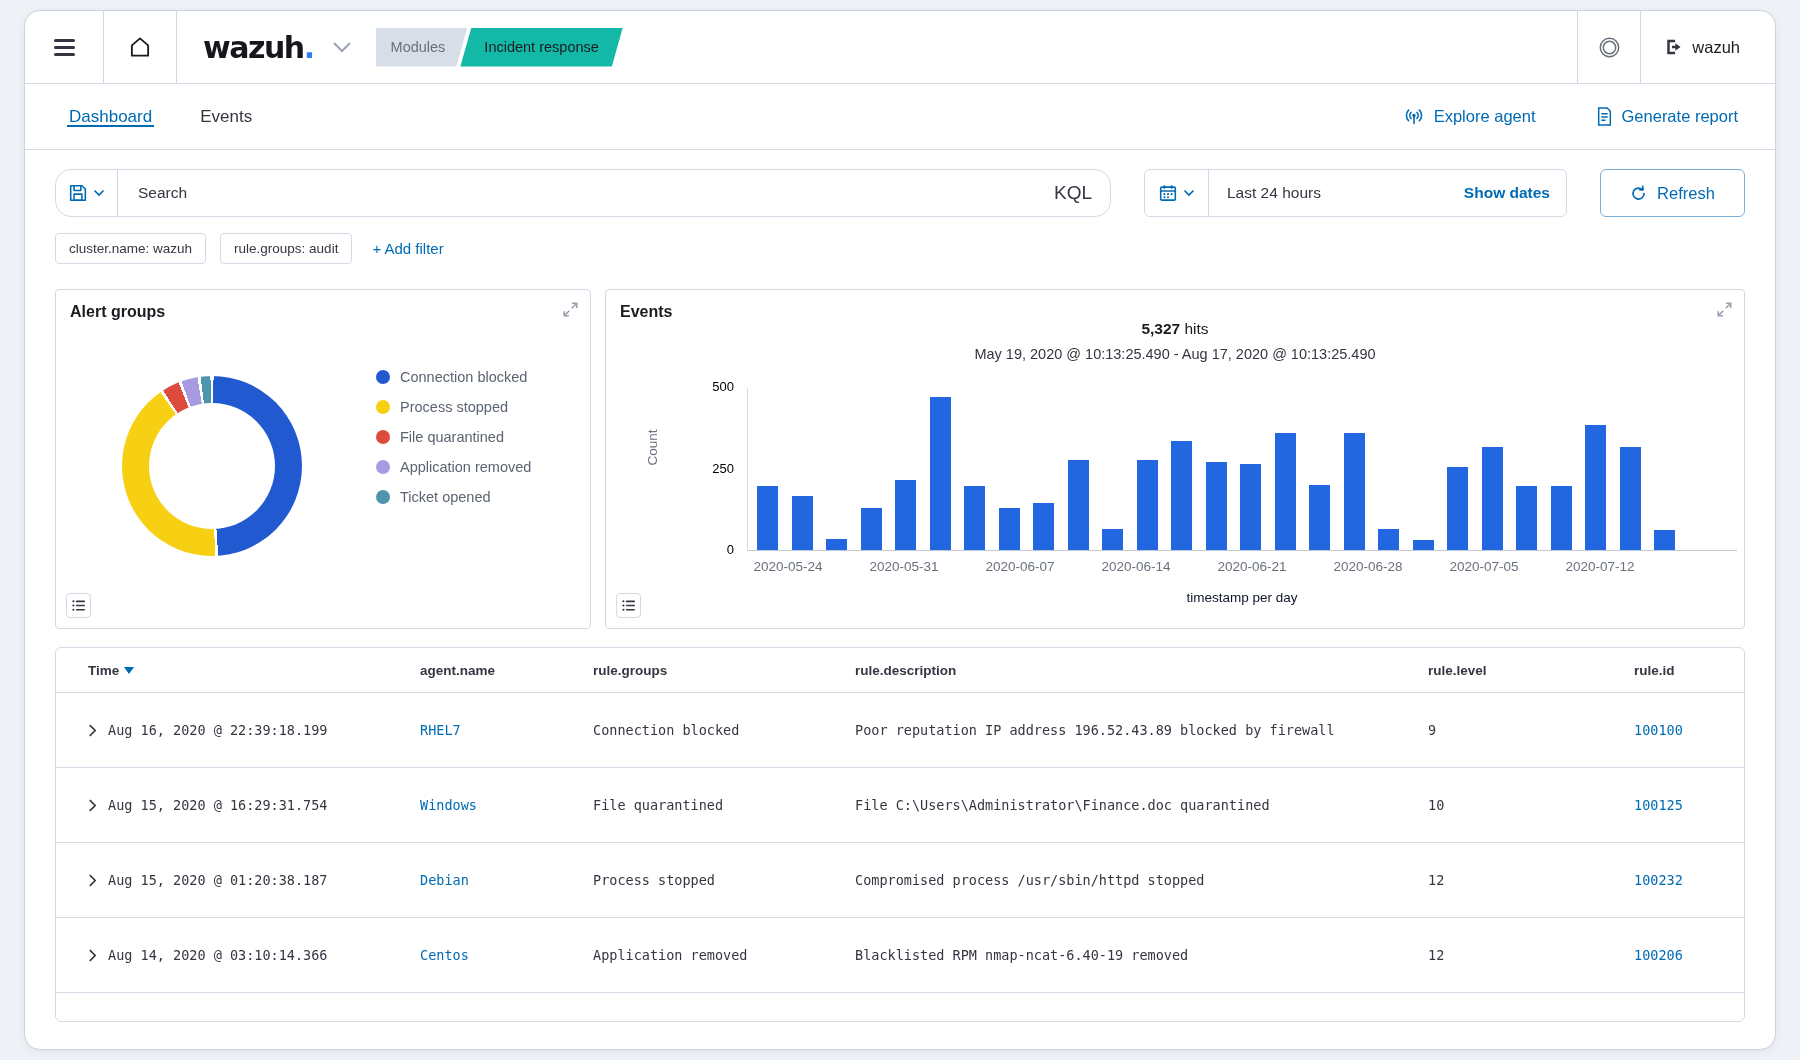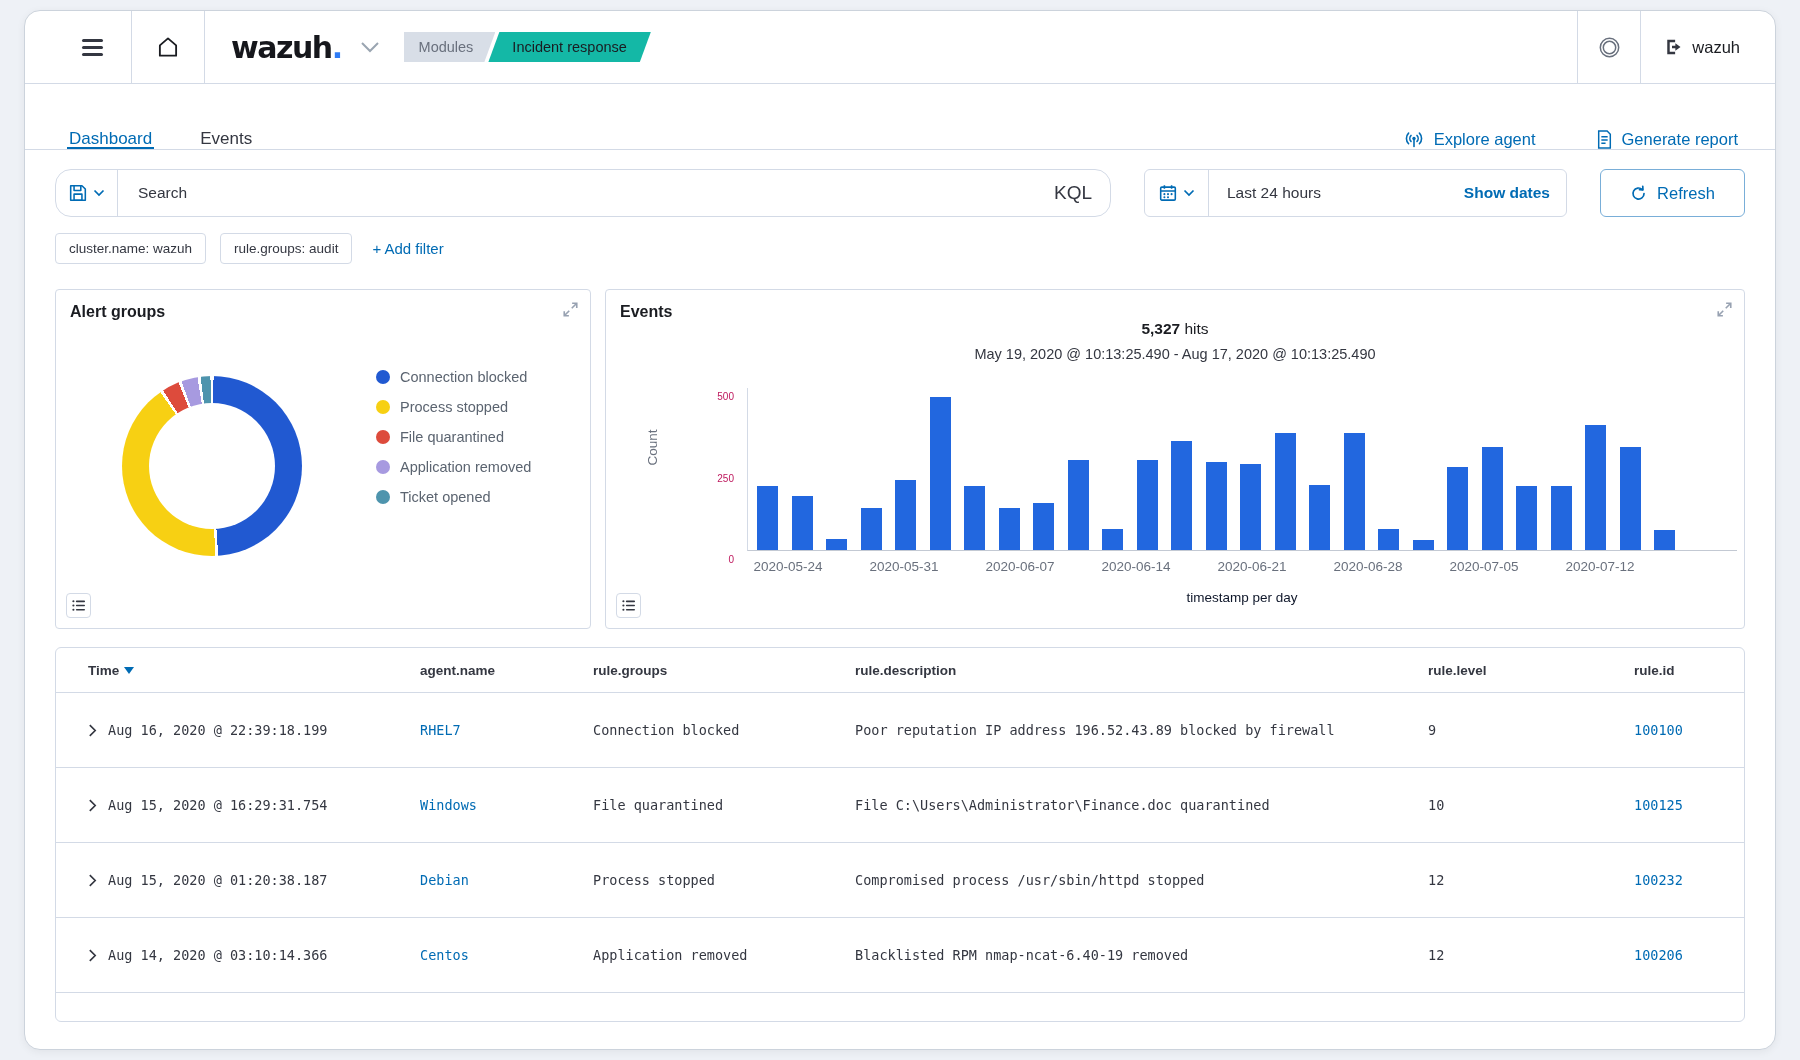--- a/index.html
+++ b/index.html
@@ -4,45 +4,45 @@
 <style>
   * { margin:0; padding:0; box-sizing:border-box; }
   html,body { width:1800px; height:1060px; overflow:hidden; background:#eef1f6;
               font-family:"Liberation Sans", sans-serif; color:#343741; }
 
   .app-card { position:absolute; left:24px; top:10px; width:1752px; height:1040px;
               background:#fff; border:1px solid #ccd3dc; border-radius:16px;
               box-shadow:0 2px 8px rgba(0,0,0,.06); overflow:hidden; }
 
   
-  .topbar { height:73px; border-bottom:1px solid #D3DAE6; display:flex; align-items:center;padding-left:28px; }
+  .topbar { height:73px; border-bottom:1px solid #D3DAE6; display:flex; align-items:center; }
   .tb-divider { width:1px; height:100%; background:#D3DAE6; }
   .tb-btn { height:100%; display:flex; align-items:center; justify-content:center; cursor:pointer; }
   .hamburger { width:78px; flex-direction:column; gap:4px; }
   .hamburger i { display:block; width:21px; height:3px; background:#343741; border-radius:2px; }
   .home-btn { width:72px; }
   .logo-wrap { display:flex; align-items:center; padding-left:26px; }
   .logo { font-family:"DejaVu Sans", sans-serif; font-weight:700; font-size:30px;
           color:#16171c; letter-spacing:-1.5px; }
   .logo .dot { color:#2f7cf6; }
   .logo-chevron { margin-left:18px; }
   .crumbs { display:flex; align-items:center; margin-left:24px; }
-  .crumb { height:30px; display:flex; align-items:center; font-size:14.5px; }
+  .crumb { height:39px; display:flex; align-items:center; font-size:14.5px; }
   .crumb-modules { background:#d8dee7; color:#69707D;
                    padding:0 22px 0 15px;
                    clip-path:polygon(0 0,100% 0,calc(100% - 11px) 100%,0 100%); }
   .crumb-current { background:#14b8a6; color:#1a1c21; margin-left:-7px;
                    padding:0 24px 0 24px;
                    clip-path:polygon(11px 0,100% 0,calc(100% - 11px) 100%,0 100%); }
   .tb-right { margin-left:auto; display:flex; align-items:center; height:100%; }
   .ring-btn { width:62px; }
   .user-btn { padding:0 35px 0 24px; gap:9px; font-size:16.5px; color:#1a1c21; }
 
   
-  .tabrow { height:66px; border-bottom:1px solid #D3DAE6; display:flex; align-items:flex-end;
+  .tabrow { height:66px; border-bottom:1px solid #D3DAE6; display:flex; align-items:center;
             padding:0 37px 0 42px; }
   .tab { display:flex; align-items:center; font-size:17px; padding:0 2px; margin-right:44px;
          cursor:pointer; color:#343741; }
   .tab.active { color:#006BB4; box-shadow:inset 0 -2px 0 #006BB4; }
   .tab-actions { margin-left:auto; display:flex; align-items:center; gap:60px; }
   .action-link { display:flex; align-items:center; gap:9px; color:#006BB4; font-size:16.5px; cursor:pointer; }
 
   
   .search-row { margin:19px 30px 0 30px; display:flex; gap:33px; }
   .search-box { flex:1; height:48px; border:1px solid #D3DAE6; border-radius:16px;
@@ -94,21 +94,21 @@
   .hits-line { position:absolute; top:30px; left:0; right:0; text-align:center;
                font-size:15.5px; color:#1a1c21; }
   .hits-line b { font-weight:700; }
   .range-line { position:absolute; top:56px; left:0; right:0; text-align:center;
                 font-size:14.5px; color:#343741; }
   .plot { position:absolute; left:141px; top:98px; width:990px; height:163px;
           border-bottom:1px solid #c3c9d3; border-left:1px solid #d3dae6; }
   .bars { position:absolute; left:0; bottom:0; width:100%; height:100%;
           display:flex; align-items:flex-end; gap:13.5px; padding-left:9px; }
   .bar { width:21px; background:#2267DF; }
-  .ylab { position:absolute; width:46px; text-align:right; font-size:10px; color:#be185d;margin-top:12px; }
+  .ylab { position:absolute; width:46px; text-align:right; font-size:13px; color:#000000; }
   .y-axis-title { position:absolute; left:46px; top:168px; font-size:13.5px; color:#69707D;
                   transform:rotate(-90deg); transform-origin:left center; }
   .xtick { position:absolute; top:269px; font-size:13.5px; color:#69707D; transform:translateX(-50%); white-space:nowrap; }
   .x-axis-title { position:absolute; top:300px; left:636px; transform:translateX(-50%);
                   font-size:13.5px; color:#0f172a; }
 
   
   .table-card { margin:18px 30px 0 30px; height:375px; border:1px solid #D3DAE6;
                 border-radius:6px; background:#fff; overflow:hidden; }
   .tgrid { display:grid; grid-template-columns:332px 173px 262px 573px 206px 1fr;

